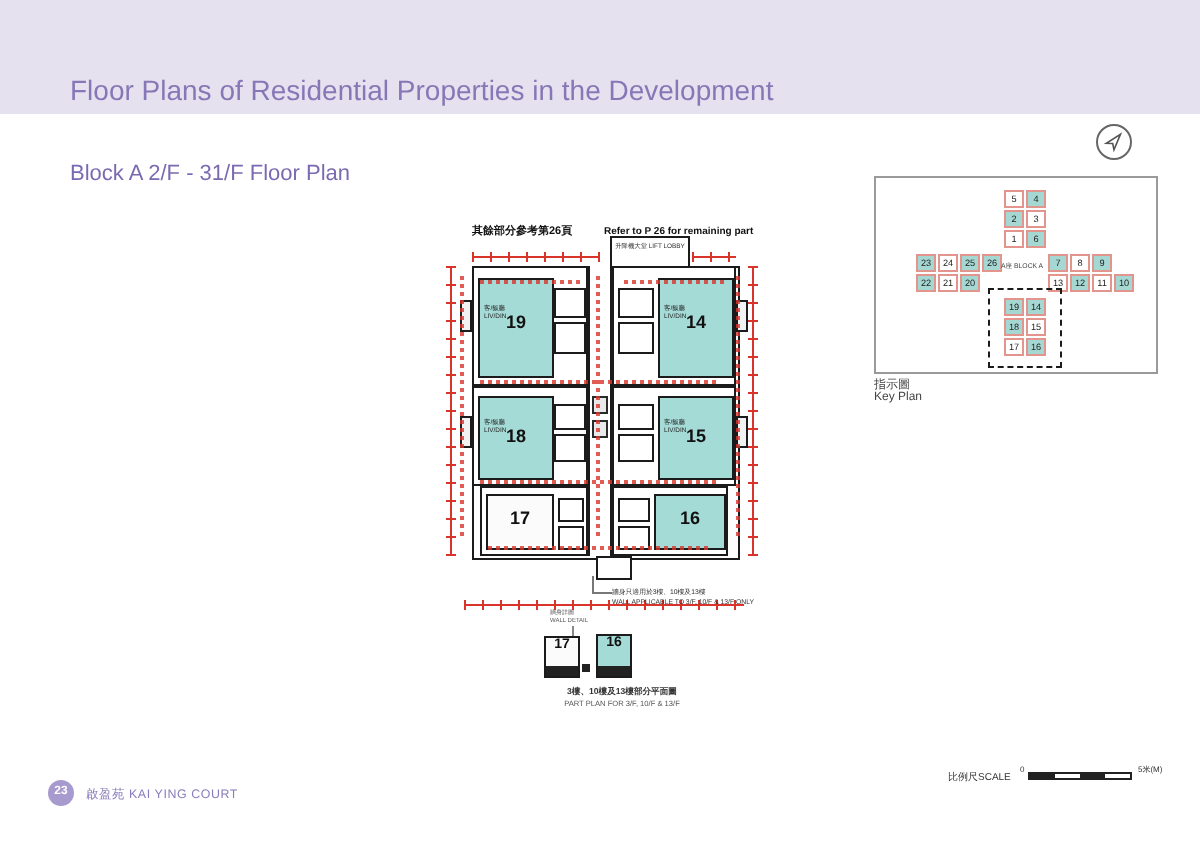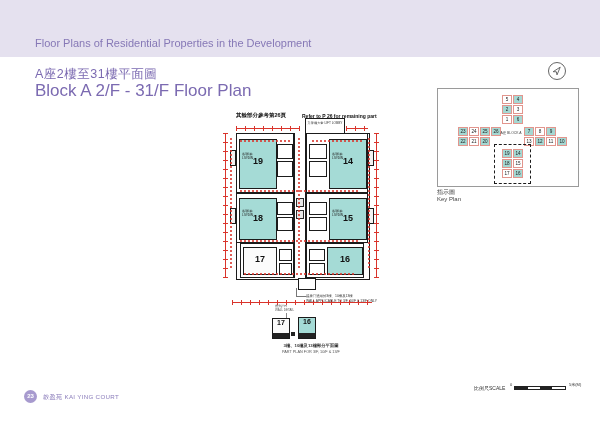--- a/index.html
+++ b/index.html
@@ -1,24 +1,24 @@
 <!DOCTYPE html>
 <html><head>
 <meta charset="utf-8">
 <style>
   html,body{margin:0;padding:0;background:#fff;}
   .page{position:relative;width:600px;height:424px;background:#ffffff;overflow:hidden;
         font-family:"Liberation Sans", sans-serif;color:#222;}
   
   .band{position:absolute;left:0;top:0;width:600px;height:57px;background:#e5e1ef;}
   .band .zh{position:absolute;left:35px;top:23px;font-size:9.5px;color:#8678b6;letter-spacing:1px;}
-  .band .en{position:absolute;left:35px;top:37px;font-size:11px;color:#8678b6;}
+  .band .en{position:absolute;left:35px;top:37px;font-size:14px;color:#8678b6;}
   
   .headzh{position:absolute;left:35px;top:66px;font-size:12.5px;color:#7b6ab1;letter-spacing:.5px;}
-  .headen{position:absolute;left:35px;top:81px;font-size:17px;color:#7b6ab1;}
+  .headen{position:absolute;left:35px;top:81px;font-size:11px;color:#7b6ab1;}
   
   .plan{position:absolute;left:222px;top:110px;width:158px;height:212px;}
   .refzh{position:absolute;left:14px;top:2px;font-size:5.5px;font-weight:bold;color:#111;}
   .refen{position:absolute;left:80px;top:2.5px;font-size:5px;font-weight:bold;color:#111;}
   .bldg{position:absolute;left:14px;top:23px;width:132px;height:145px;border:1.6px solid #1b1b1b;background:#fdfdfd;}
   .lobby{position:absolute;left:83px;top:8px;width:40px;height:16px;border:1.2px solid #1b1b1b;background:#fff;
          font-size:3.2px;color:#333;text-align:center;line-height:1.2;padding-top:3px;box-sizing:border-box;}
   .corr{position:absolute;left:72px;top:23px;width:12px;height:145px;border-left:1px solid #1b1b1b;border-right:1px solid #1b1b1b;background:#fff;box-sizing:border-box;}
   .shaft{position:absolute;left:74px;width:8px;height:9px;border:1px solid #2a2a2a;background:#e9e9e9;box-sizing:border-box;}
   .flat{position:absolute;box-sizing:border-box;border:1.2px solid #1b1b1b;background:#fff;}
@@ -74,21 +74,20 @@
 </style>
 </head>
 <body>
 
 <div class="page">
 
   <div class="band">
     <div class="en">Floor Plans of Residential Properties in the Development</div>
   </div>
 
-  <div class="headzh">A座2樓至31樓平面圖</div>
   <div class="headen">Block A 2/F - 31/F Floor Plan</div>
 
   <div class="plan">
     <div class="refzh">其餘部分參考第26頁</div>
     <div class="refen">Refer to P 26 for remaining part</div>
 
     <div class="lobby">升降機大堂 LIFT LOBBY</div>
 
     <div class="bldg"></div>
     <div class="corr"></div>

